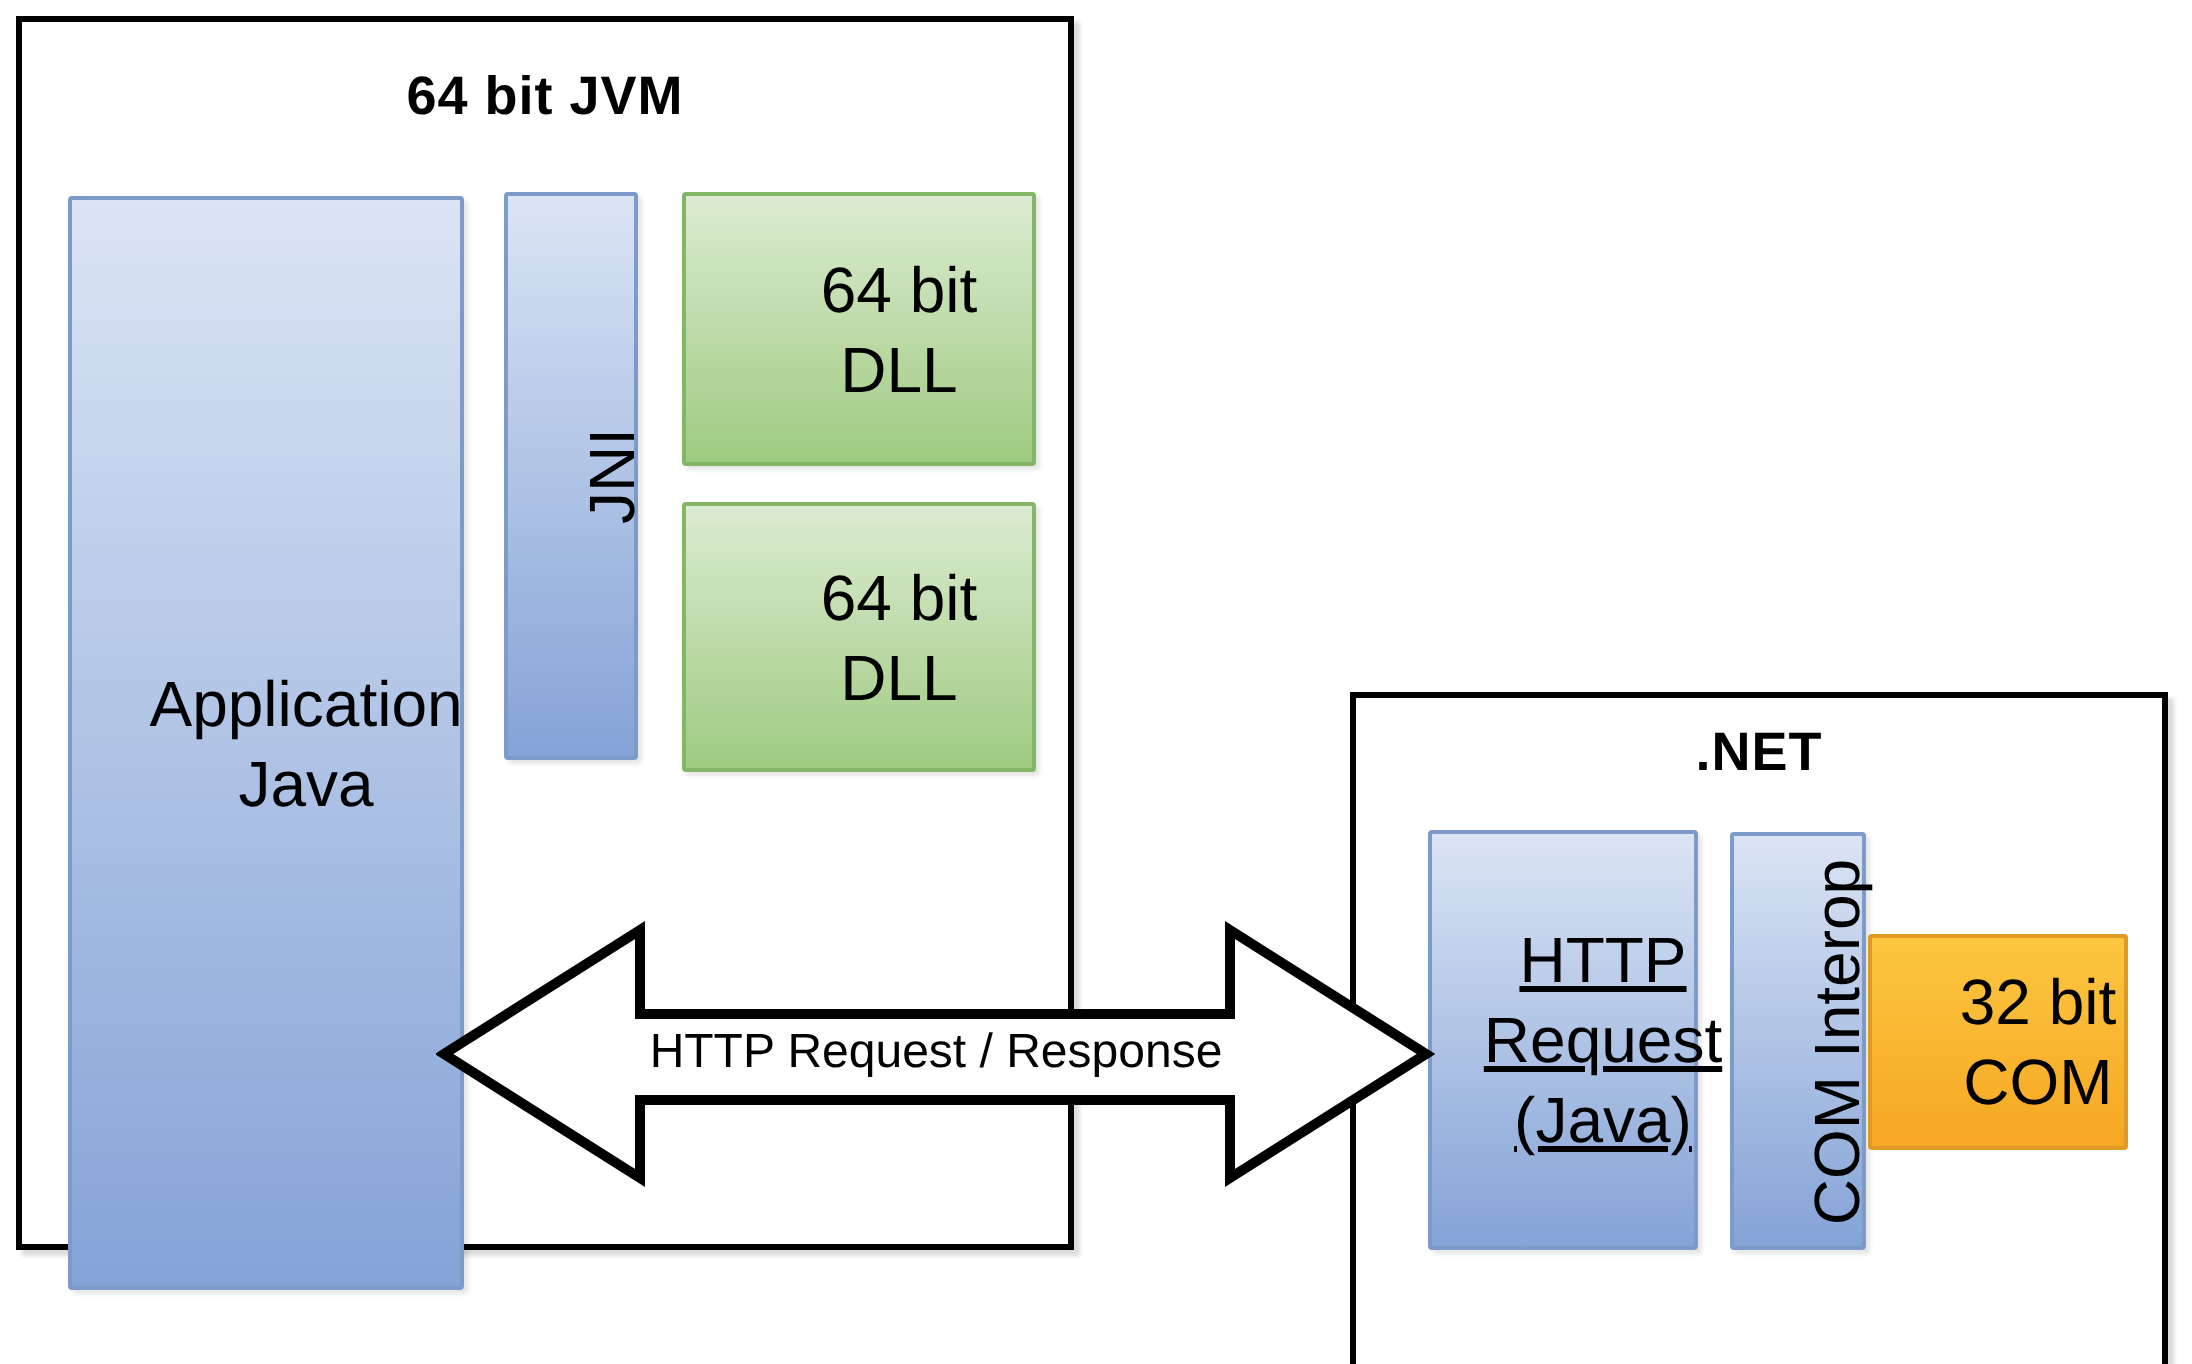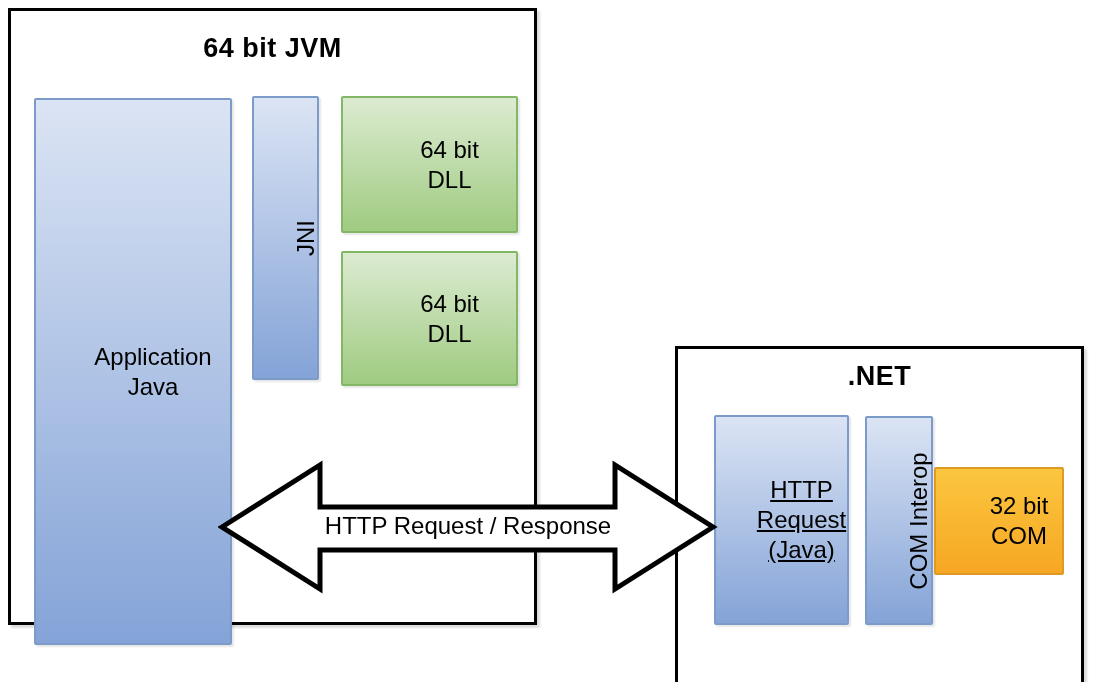--- a/index.html
+++ b/index.html
@@ -42,21 +42,21 @@
     font-weight: bold;
     font-size: 27px;
     letter-spacing: 0.5px;
   }
   .node {
     position: absolute;
     display: flex;
     align-items: center;
     justify-content: center;
     text-align: center;
-    font-size: 24px;
+    font-size: 32px;
     line-height: 1.25;
     border-radius: 2px;
     box-shadow: 2px 2px 2px rgba(0,0,0,0.10);
     padding-left: 40px;
   }
   .node .line { display: block; }
   .blue {
     background: linear-gradient(to bottom, var(--blue-top), var(--blue-bottom));
     border: 2px solid var(--blue-border);
   }

